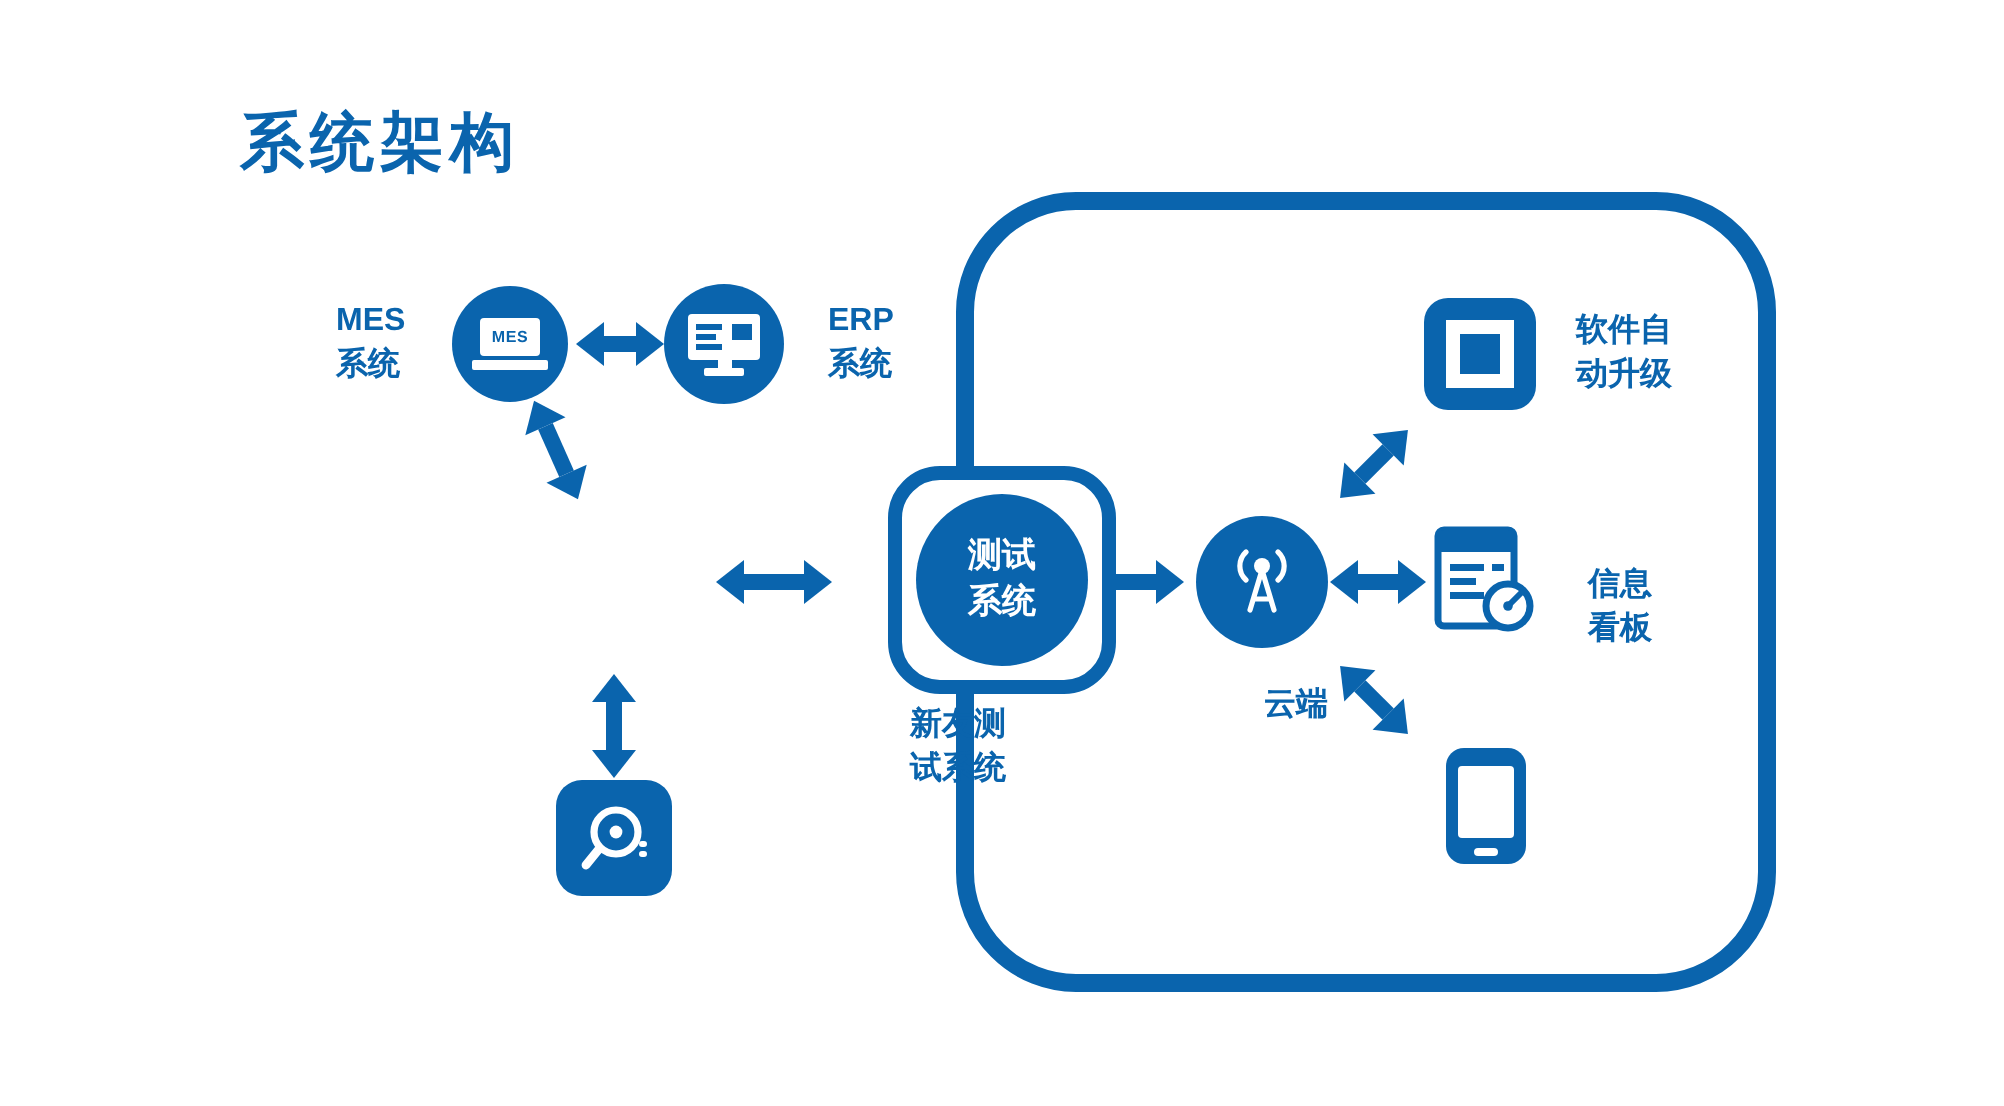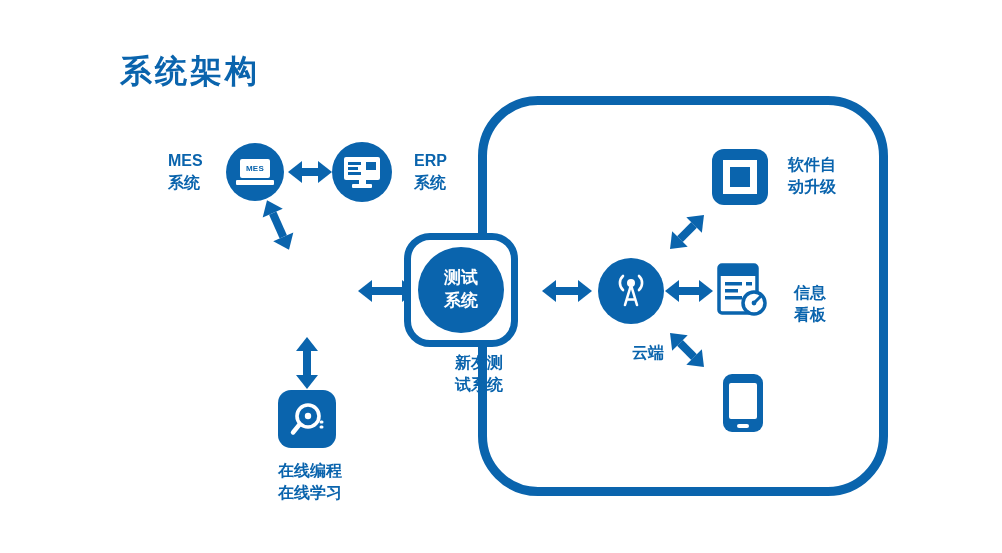--- a/index.html
+++ b/index.html
@@ -26,21 +26,21 @@
   .cloud-icon{left:598px;top:258px;width:66px;height:66px;}
 
   
   .arr{position:absolute;height:8px;background:var(--blue);z-index:2;}
   .arr::before,.arr::after{content:"";position:absolute;top:-7px;width:0;height:0;
       border-top:11px solid transparent;border-bottom:11px solid transparent;}
   .arr::before{left:-14px;border-right:14px solid var(--blue);}
   .arr::after{right:-14px;border-left:14px solid var(--blue);}
 
   
-  .test-box{position:absolute;left:404px;top:233px;width:114px;height:114px;background:#fff;
+  .test-box{position:absolute;left:444px;top:233px;width:114px;height:114px;background:#fff;
             border:7px solid var(--blue);border-radius:26px;display:flex;align-items:center;
             justify-content:center;z-index:2;box-sizing:border-box;}
   .test-inner{width:86px;height:86px;border-radius:50%;background:var(--blue);
               display:flex;align-items:center;justify-content:center;color:#fff;
               font-size:17px;font-weight:700;text-align:center;line-height:1.35;
               white-space:pre-line;}
 
   
   .laptop{display:flex;flex-direction:column;align-items:center;}
   .laptop-screen{width:30px;height:19px;background:#fff;border-radius:2px;
@@ -172,16 +172,14 @@
   </div>
 
   <div class="online">
     <svg width="42" height="42" viewBox="0 0 42 42">
       <circle cx="22" cy="18" r="11" fill="none" stroke="#fff" stroke-width="3.6"></circle>
       <circle cx="22" cy="18" r="3.2" fill="#fff"></circle>
       <path d="M13.5 26.5 L7 34.5" stroke="#fff" stroke-width="4.4" stroke-linecap="round"></path>
       <path d="M35 24 h1 M35 29 h1" stroke="#fff" stroke-width="3" stroke-linecap="round"></path>
     </svg>
   </div>
-  <div class="label center-text" style="left:272px;top:460px;width:70px;">在线编程
-在线学习</div>
 
 </div>
 
 </body></html>

